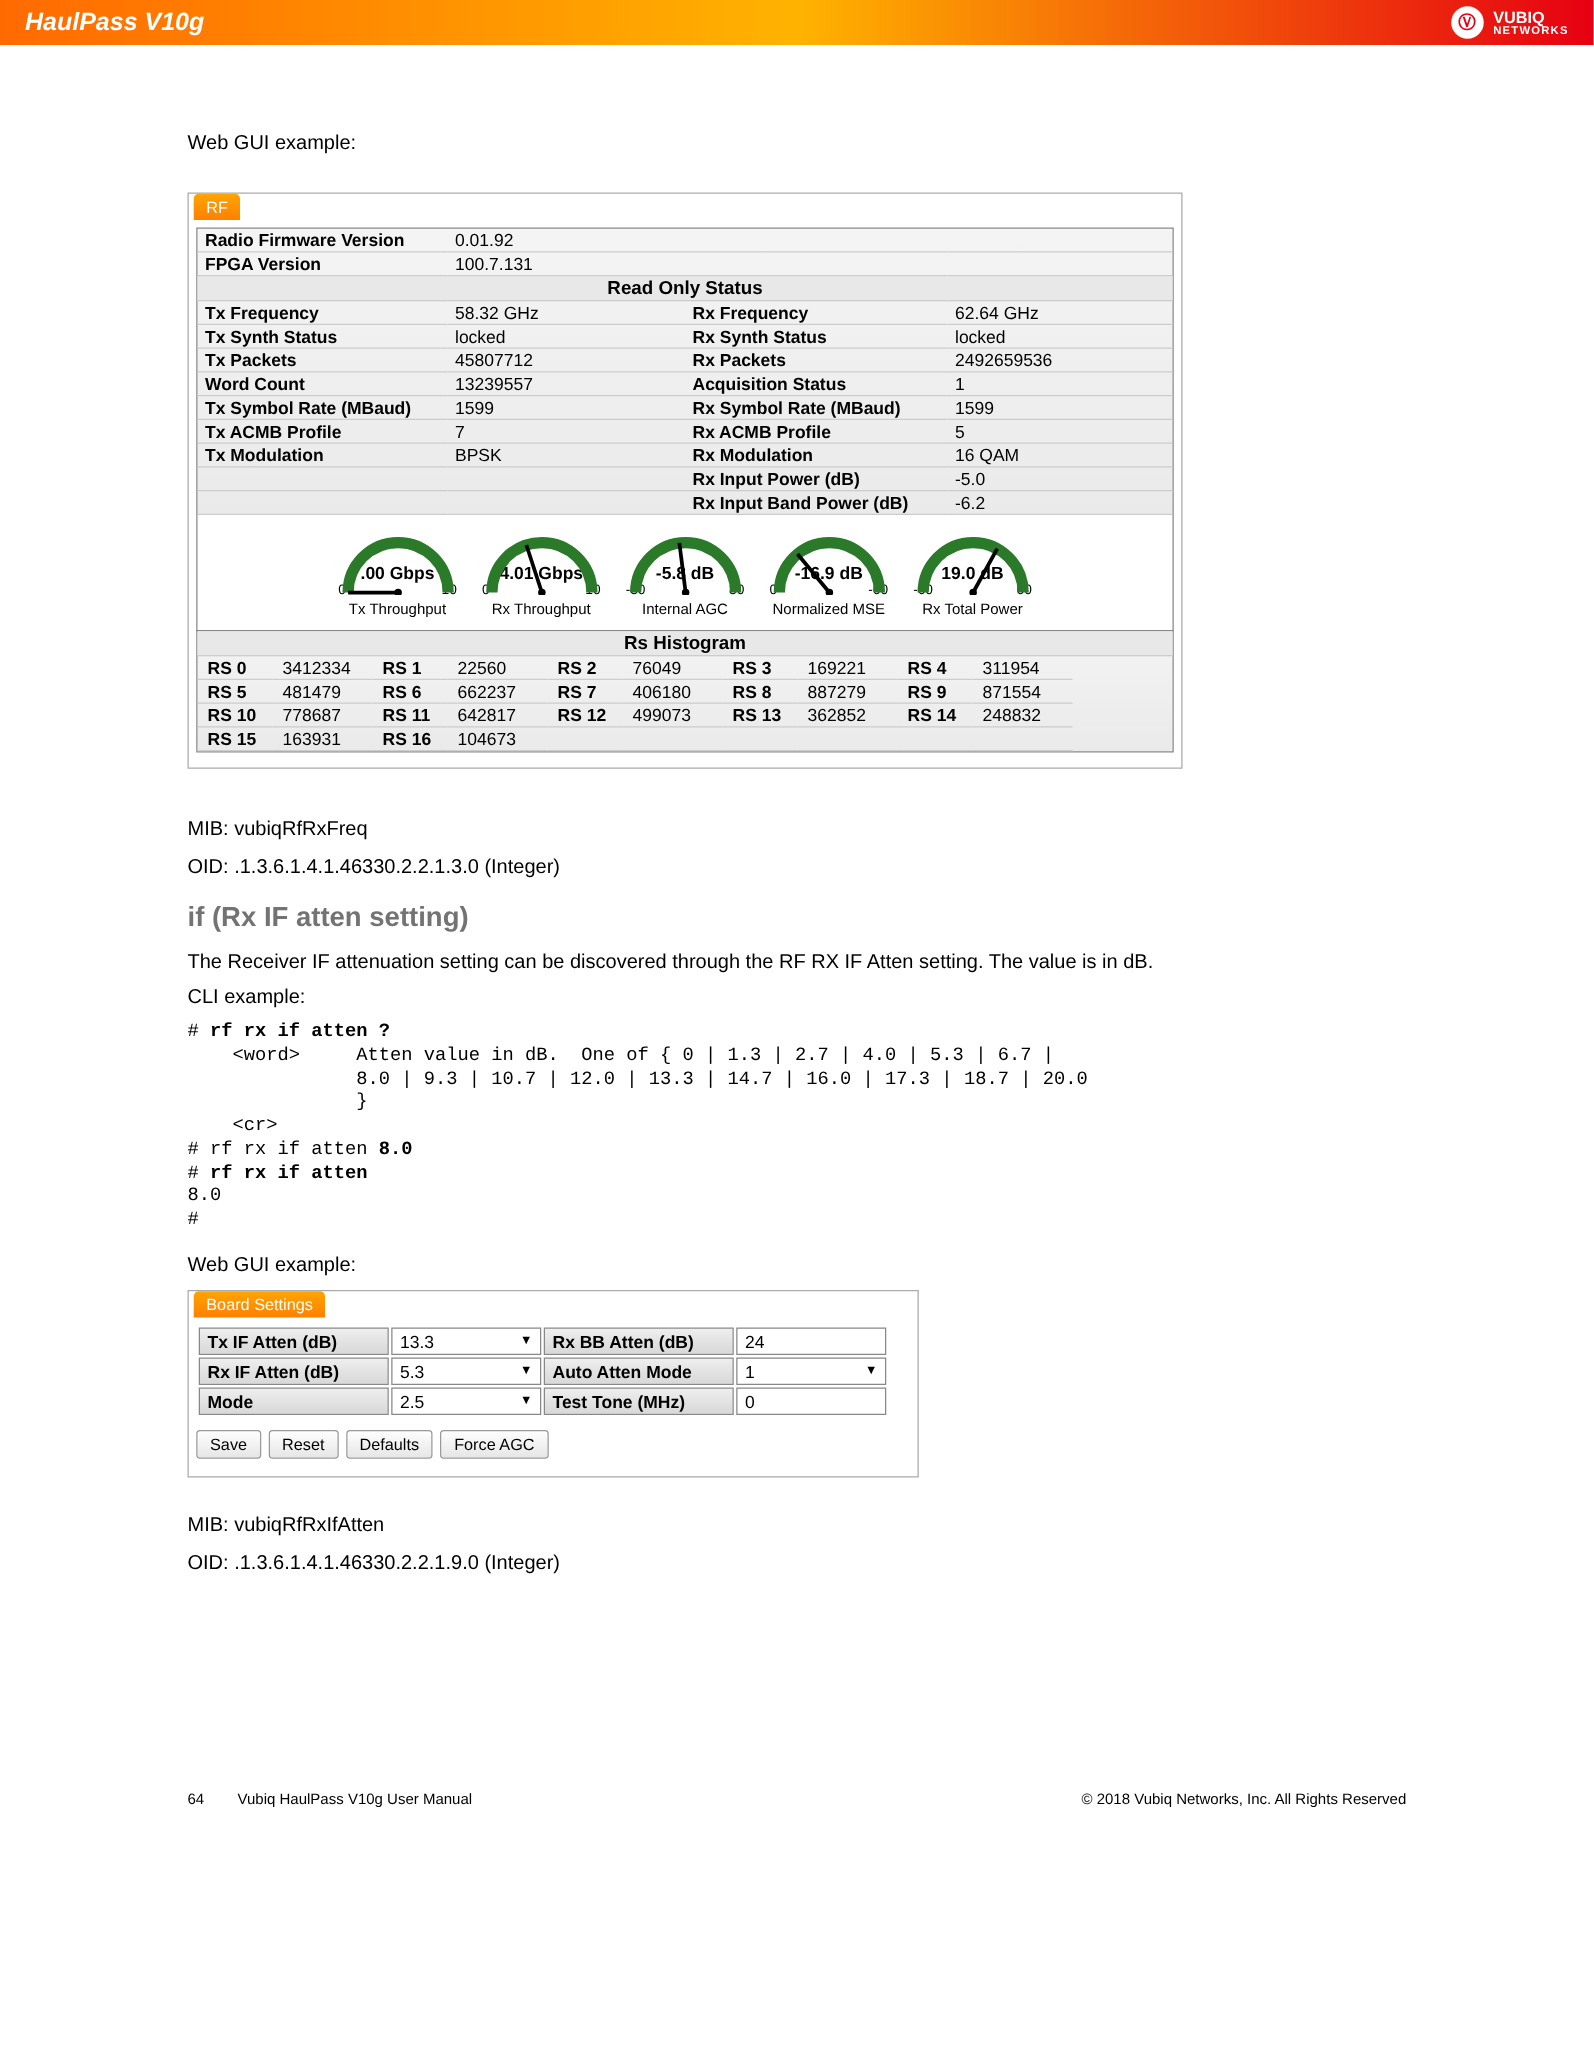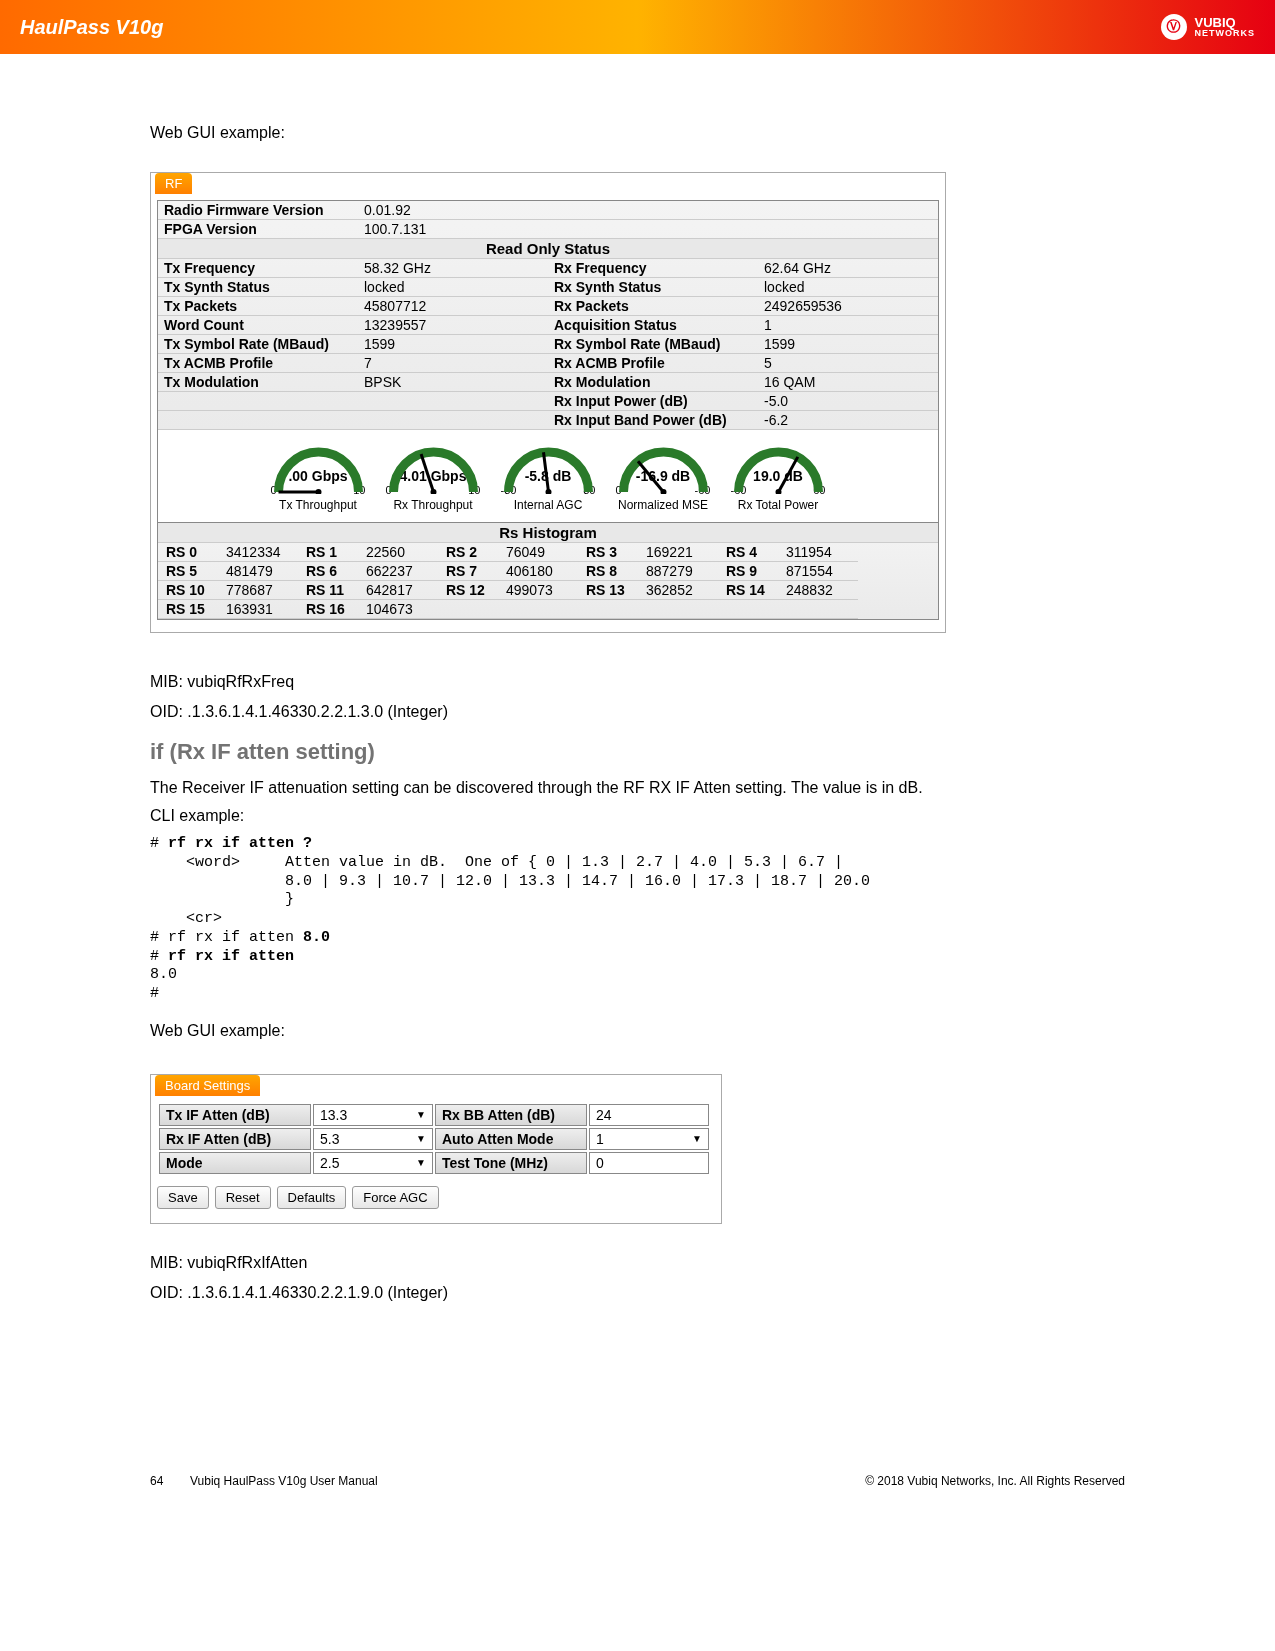--- a/index.html
+++ b/index.html
@@ -1,17 +1,17 @@
 <!DOCTYPE html>
 <html><head>
 <meta charset="utf-8">
 <style>
 * { margin:0; padding:0; box-sizing:border-box; }
 body { font-family: Arial, sans-serif; background:#fff; width:1275px; }
-.header-bar { background:linear-gradient(90deg,#ff6a00,#ffb300,#e60012); height:54px; display:flex; align-items:center; justify-content:space-between; padding:16px 20px; }
+.header-bar { background:linear-gradient(90deg,#ff6a00,#ffb300,#e60012); height:36px; display:flex; align-items:center; justify-content:space-between; padding:16px 20px; }
 .header-title { color:#fff; font-size:20px; font-style:italic; font-weight:bold; }
 .logo { display:flex; align-items:center; gap:8px; }
 .logo-circle { width:26px; height:26px; border-radius:50%; background:#fff; display:flex; align-items:center; justify-content:center; color:#e60012; font-weight:bold; font-size:14px; }
 .logo-text { color:#fff; font-size:13px; font-weight:bold; line-height:1; }
 .content { padding:70px 150px 40px 150px; font-size:16px; color:#000; }
 .p { margin-bottom:10px; }
 .panel-shot { border:1px solid #aaa; background:#fff; margin:20px 0 40px 0; display:inline-block; padding:0 0 6px 0; }
 .panel-inner { margin:6px; }
 .tab { background:linear-gradient(#ffa500,#ff8000); color:#fff; font-size:13px; font-weight:normal; padding:3px 10px; display:inline-block; border-radius:4px 4px 0 0; margin-left:4px; }
 .grid { border:1px solid #888; background:linear-gradient(#f4f4f4,#eaeaea); }
@@ -25,21 +25,21 @@
 .gauge-arc svg { width:95px; height:50px; }
 .gauge-val { font-weight:bold; font-size:14px; margin-top:-26px; }
 .gauge-ticks { display:flex; justify-content:space-between; font-size:11px; }
 .gauge-label { font-size:12px; margin-top:2px; }
 .hist td { padding:1px 10px 1px 8px; }
 .hist .b { font-weight:bold; }
 .mib-block p { margin-bottom:12px; }
 .section-title { color:#737373; font-weight:bold; font-size:22px; margin:18px 0 14px 0; }
 pre.cli { font-family:"Courier New",monospace; font-size:15px; line-height:1.25; margin:6px 0 18px 0; white-space:pre; }
 pre.cli .b { font-weight:bold; }
-.board-panel { border:1px solid #aaa; background:#fff; margin:24px 0 30px 0; display:inline-block; padding:0 4px 8px 0; }
+.board-panel { border:1px solid #aaa; background:#fff; margin:0 0 30px 0; display:inline-block; padding:0 17px 8px 0; }
 .board-inner { margin:6px; }
 .board-grid td { padding:2px 6px; border:1px solid #888; font-size:14px; }
 .board-grid .lbl { background:linear-gradient(#eee,#d8d8d8); font-weight:bold; width:152px; }
 .board-grid .val { background:#fff; width:120px; position:relative; }
 .caret { position:absolute; right:6px; top:4px; font-size:10px; }
 .btns { margin-top:10px; }
 .btns button { font-size:13px; padding:3px 10px; margin-right:6px; background:linear-gradient(#fefefe,#e6e6e6); border:1px solid #999; border-radius:3px; cursor:pointer; }
 .footer { display:flex; justify-content:space-between; font-size:12px; padding:0 150px 60px 150px; margin-top:120px; }
 </style>
 </head>

